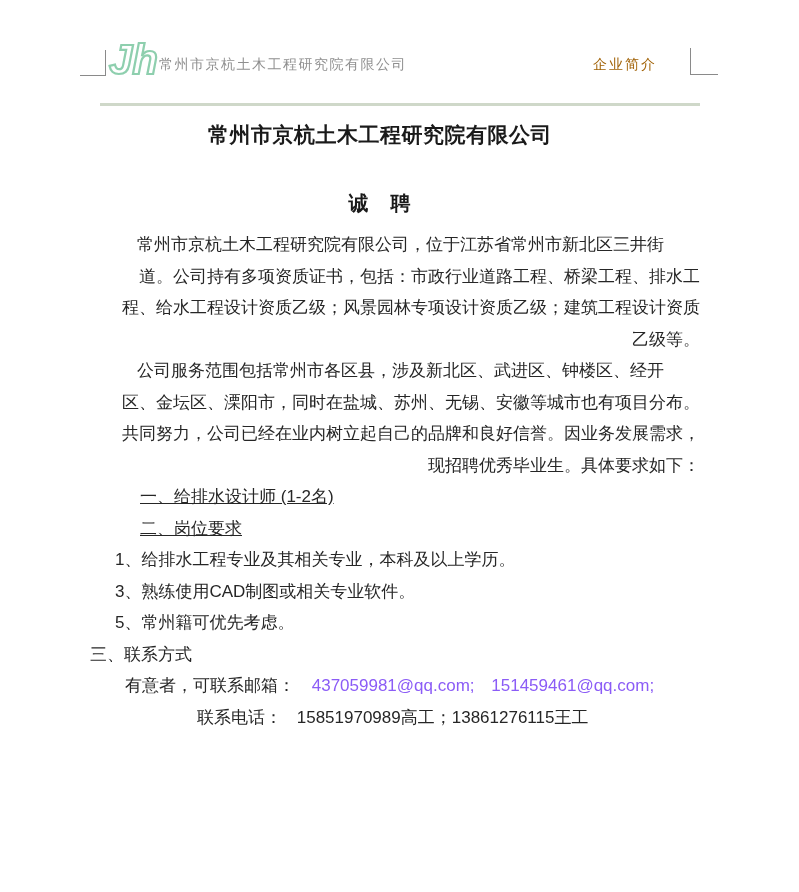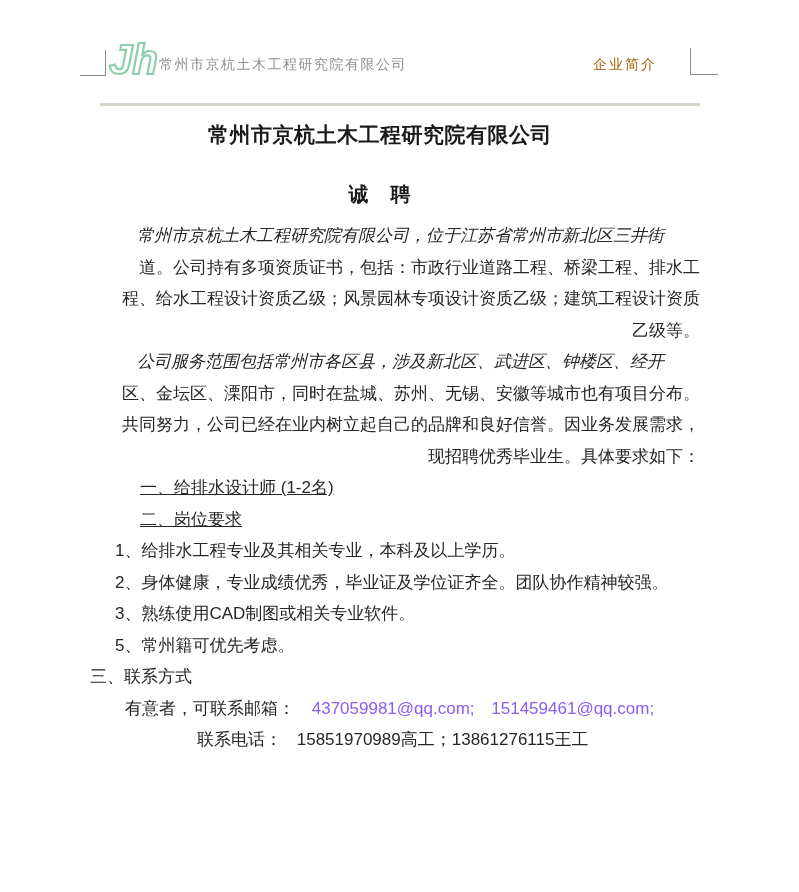--- a/index.html
+++ b/index.html
@@ -27,27 +27,27 @@
   }
   .header-right{
     position:absolute;right:62px;top:24px;
     font-size:14px;color:#a16207;letter-spacing:2px;white-space:nowrap;
   }
   .divider{margin:13px 0 0 100px;width:600px;height:3px;background:#cfd8c9;}
 
   
   .headings{margin:14px 0 0 90px;width:580px;text-align:center;color:#1a1a1a;}
   .doc-title{font-size:21px;font-weight:bold;line-height:30px;margin:0;letter-spacing:0.5px;}
-  .doc-subtitle{font-size:20px;font-weight:bold;line-height:30px;margin:29px 0 0 0;letter-spacing:1px;}
+  .doc-subtitle{font-size:20px;font-weight:bold;line-height:30px;margin:38px 0 0 0;letter-spacing:1px;}
 
   
   .content{margin:11px 0 0 90px;width:610px;font-size:17px;line-height:31.5px;}
   .line{white-space:nowrap;}
   .para-line{padding-left:13px;text-align:right;}
-  .para-first{padding-left:13px;text-indent:2em;font-style:italic;}
+  .para-first{padding-left:13px;text-indent:2em;}
   .sec-l1{padding-left:50px;text-decoration:underline;}
   .req-line{padding-left:25px;}
   .sec-l0{padding-left:0;}
   .email-line{padding-left:35px;}
   .phone-line{padding-left:107px;}
   .email-link{color:#8b5cf6;text-decoration:none;margin-left:12px;cursor:pointer;}
   .gap-after-label{margin-left:10px;}
 </style>
 </head>
 <body>
@@ -85,21 +85,20 @@
       <div class="line para-line">区、金坛区、溧阳市，同时在盐城、苏州、无锡、安徽等城市也有项目分布。</div>
       <div class="line para-line">共同努力，公司已经在业内树立起自己的品牌和良好信誉。因业务发展需求，</div>
       <div class="line para-line">现招聘优秀毕业生。具体要求如下：</div>
     </div>
 
     <div class="line sec-l1">一、给排水设计师 (1-2名)</div>
     <div class="line sec-l1">二、岗位要求</div>
 
     <div>
       <div class="line req-line">1、给排水工程专业及其相关专业，本科及以上学历。</div>
-      <div class="line req-line">2、身体健康，专业成绩优秀，毕业证及学位证齐全。团队协作精神较强。</div>
       <div class="line req-line">3、熟练使用CAD制图或相关专业软件。</div>
       <div class="line req-line">5、常州籍可优先考虑。</div>
     </div>
 
     <div class="line sec-l0">三、联系方式</div>
 
     <div class="line email-line">
       <span>有意者，可联系邮箱：</span>
       <a class="email-link">437059981@qq.com;</a>
       <a class="email-link">151459461@qq.com;</a>

